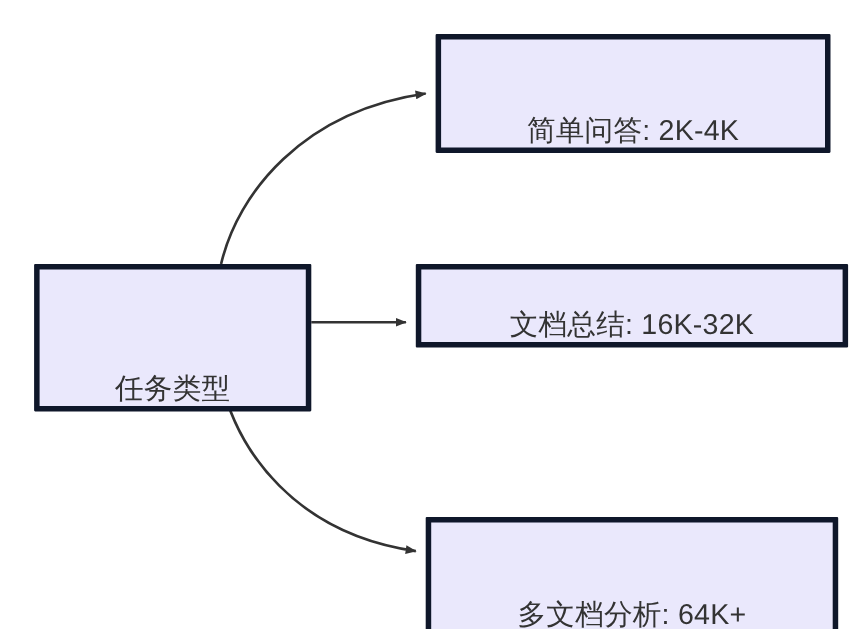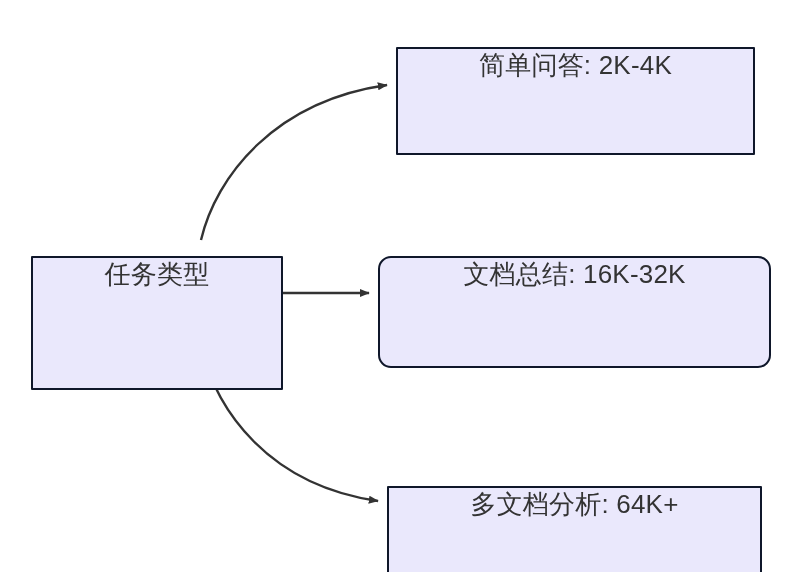--- a/index.html
+++ b/index.html
@@ -23,40 +23,39 @@
     left: 0;
     top: 0;
     width: 787px;
     height: 572px;
     pointer-events: none;
   }
   .flow-node {
     position: absolute;
     box-sizing: border-box;
     background: #eae8fc;
-    border: 2px solid #0f172a;
+    border: 5px solid #0f172a;
     border-radius: 1px;
     display: flex;
-    align-items: flex-start;
+    align-items: flex-end;
     justify-content: center;
     text-align: center;
-    margin-top: 16px;
   }
   .node-label {
     color: #333333;
     font-size: 26px;
     line-height: 1.25;
     letter-spacing: 0.2px;
     white-space: nowrap;
     font-family: "Liberation Sans", "DejaVu Sans", sans-serif;
   }
   
   #node-root      { left: 31px;  top: 240px; width: 252px; height: 134px; }
   #node-simple-qa { left: 396px; top: 31px;  width: 359px; height: 108px; }
-  #node-doc-sum   { left: 378px; top: 240px; width: 393px; height: 112px; border-radius: 13px; }
+  #node-doc-sum   { left: 378px; top: 240px; width: 393px; height: 76px; }
   #node-multi-doc { left: 387px; top: 470px; width: 375px; height: 109px; }
 </style>
 </head>
 <body>
 
 <div id="diagram-canvas">
 
   <svg id="edge-layer" viewBox="0 0 787 572">
     <defs>
       <marker id="arrowhead" markerWidth="10" markerHeight="8" refX="9.2" refY="4" orient="auto" markerUnits="userSpaceOnUse">

